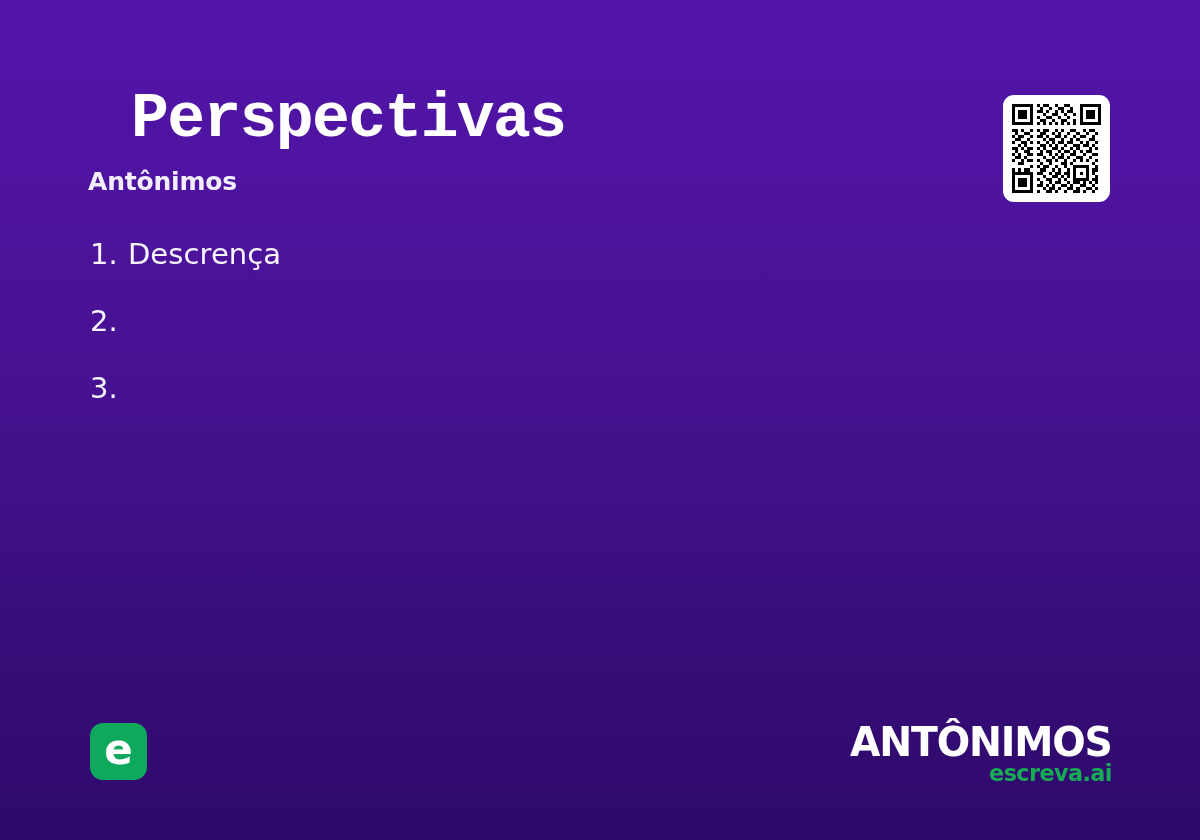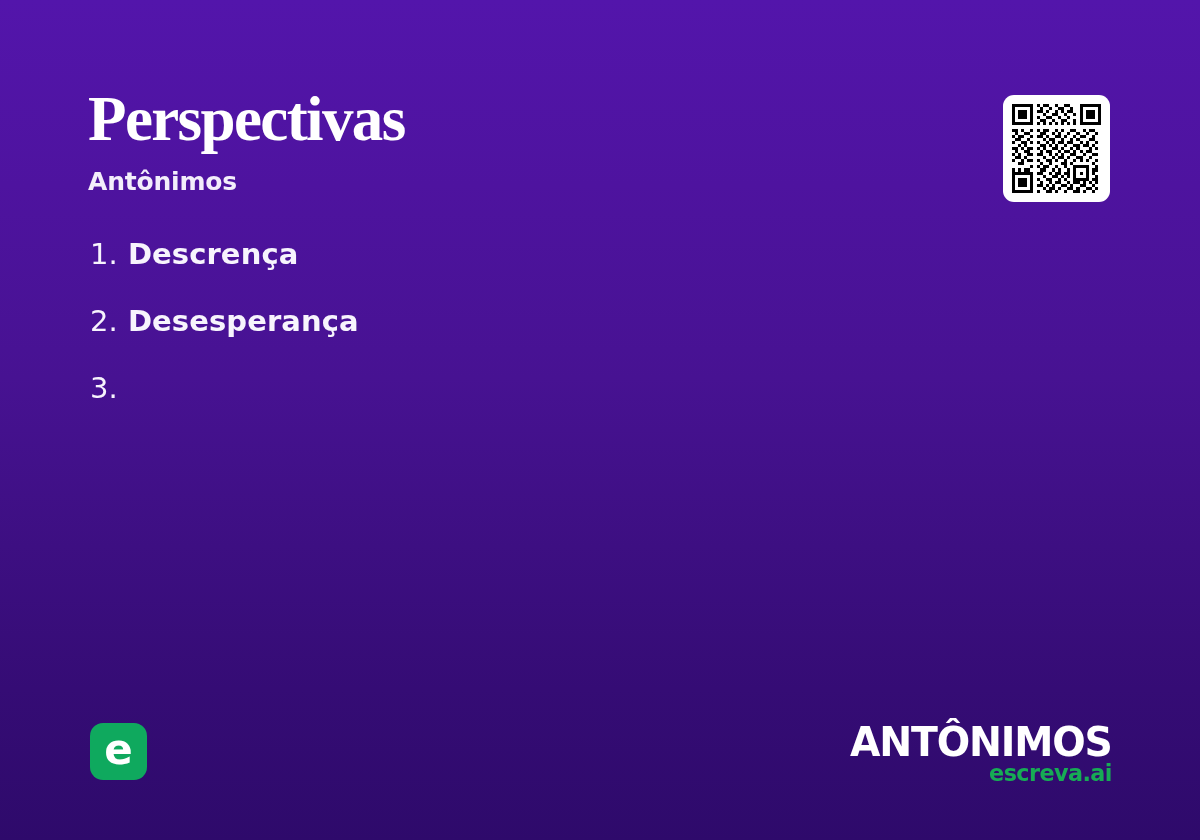--- a/index.html
+++ b/index.html
@@ -32,27 +32,28 @@
 
   
   .header {
     position:absolute;
     left:88px;
     top:88px;
     width:700px;
   }
 
   .title {
-    font-family:Liberation Serif, serif;
+    font-family:Liberation Mono, monospace;
     font-size:63px;
     font-weight:700;
     line-height:1.0;
     letter-spacing:-1.6px;
     color:#ffffff;
     white-space:nowrap;
+    margin-left:43px;
   }
 
   .subtitle {
     margin-top:16px;
     font-family:"DejaVu Sans", sans-serif;
     font-size:25px;
     font-weight:700;
     letter-spacing:-0.2px;
     color:#f3eefb;
   }
@@ -73,21 +74,21 @@
     height:67px;
     font-family:"DejaVu Sans", sans-serif;
     font-size:29px;
     font-weight:400;
     letter-spacing:0.1px;
     color:#f7f4fd;
     white-space:nowrap;
   }
 
   .word-index { font-weight:400; }
-  .word-text  { font-weight:700; }
+  .word-text  { font-weight:400; }
 
   
   .qr-card {
     position:absolute;
     left:1003px;
     top:95px;
     width:107px;
     height:107px;
     background:#ffffff;
     border-radius:11px;
@@ -162,21 +163,20 @@
     <div class="subtitle">Antônimos</div>
   </div>
 
   <ul class="word-list">
     <li class="word-item">
       <span class="word-index">1.</span>
       <span class="word-text">Descrença</span>
     </li>
     <li class="word-item">
       <span class="word-index">2.</span>
-      <span class="word-text">Desesperança</span>
     </li>
     <li class="word-item">
       <span class="word-index">3.</span>
     </li>
   </ul>
 
   <div class="qr-card">
     <svg width="89" height="89" viewBox="0 0 29 29" shape-rendering="crispEdges" aria-hidden="true">
       <rect width="29" height="29" fill="#ffffff"></rect>
       <g fill="#000000">

